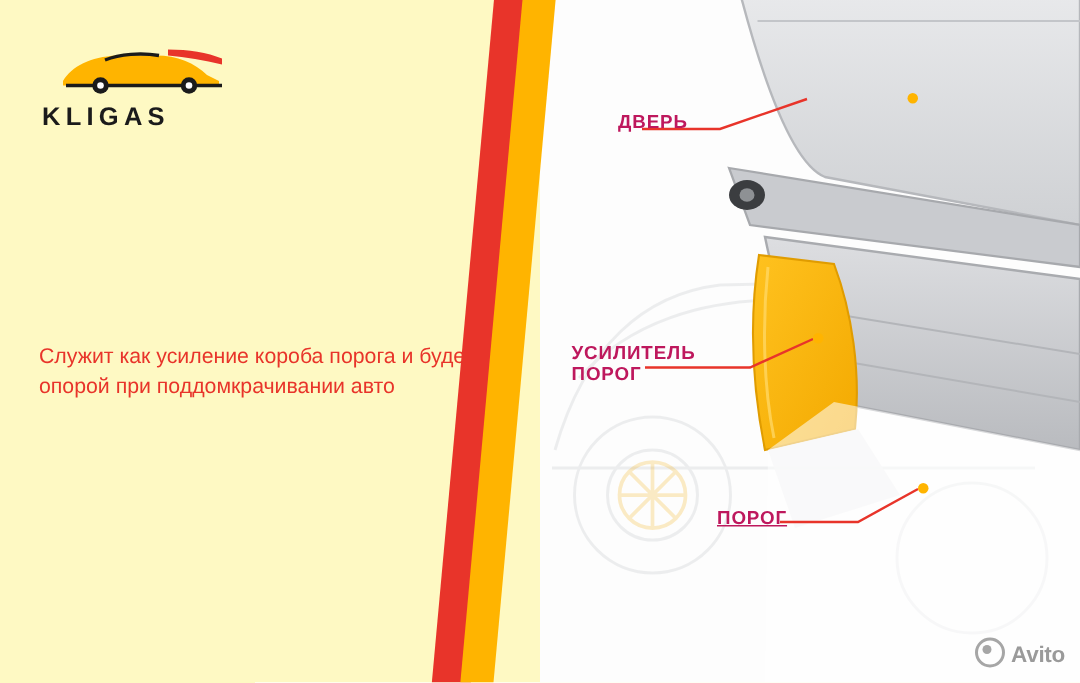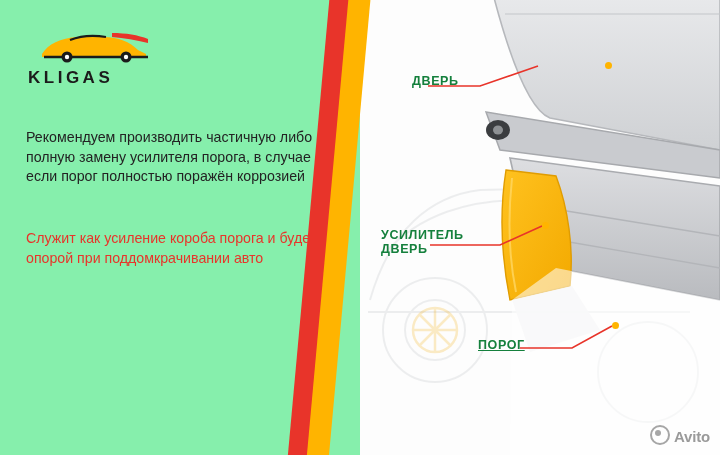--- a/index.html
+++ b/index.html
@@ -16,21 +16,21 @@
     height: 455px;
     overflow: hidden;
     background: #ffffff;
   }
   
   .left-panel {
     position: absolute;
     left: 0; top: 0;
     width: 360px;
     height: 455px;
-    background: #86efac;
+    background: #fef9c3;
     z-index: 2;
   }
   
   .logo-block {
     position: absolute;
     left: 26px;
     top: 24px;
     width: 150px;
     height: 70px;
   }
@@ -100,21 +100,21 @@
   }
   .photo-bg {
     position: absolute;
     inset: 0;
     background: #fdfdfd;
   }
 
   
   .callout {
     position: absolute;
-    color: #15803d;
+    color: #be185d;
     font-size: 12.5px;
     font-weight: bold;
     letter-spacing: 0.6px;
     line-height: 14px;
     z-index: 6;
     white-space: pre-line;
   }
   #callout-door { left: 412px; top: 74px; }
   #callout-reinf { left: 381px; top: 228px; }
   #callout-sill { left: 478px; top: 338px; text-decoration: underline; }
@@ -223,21 +223,21 @@
     </svg>
 
   </div>
 
   <div class="dot" style="left:605px; top:62px;"></div>
   <div class="dot" style="left:542px; top:222px;"></div>
   <div class="dot" style="left:612px; top:322px;"></div>
 
   <div class="callout" id="callout-door">ДВЕРЬ</div>
   <div class="callout" id="callout-reinf">УСИЛИТЕЛЬ
-ДВЕРЬ</div>
+ПОРОГ</div>
   <div class="callout" id="callout-sill">ПОРОГ</div>
 
   <div class="stripe stripe-red"></div>
   <div class="stripe stripe-yellow"></div>
 
   <div class="left-panel">
 
     <div class="logo-block">
       <svg class="logo-mark" viewBox="0 0 120 40">
         <path d="M8 30 C 14 20, 26 14, 44 13 L 70 13 C 84 13, 96 18, 104 26 L 112 30 L 112 33 L 8 33 Z" fill="#ffb400"></path>
@@ -246,21 +246,20 @@
         <path d="M10 33 L 114 33" stroke="#1b1b1b" stroke-width="2.4" fill="none"></path>
         <path d="M78 9 C 92 9, 104 11, 114 15 L 114 19 C 102 16, 90 14, 78 13 Z" fill="#e8342a"></path>
         <circle cx="33" cy="33" r="5.5" fill="#1b1b1b"></circle>
         <circle cx="33" cy="33" r="2.2" fill="#ffffff"></circle>
         <circle cx="92" cy="33" r="5.5" fill="#1b1b1b"></circle>
         <circle cx="92" cy="33" r="2.2" fill="#ffffff"></circle>
       </svg>
       <div class="logo-text">KLIGAS</div>
     </div>
 
-    <div class="para dark" id="para1">Рекомендуем производить частичную либо полную замену усилителя порога, в случае если порог полностью поражён коррозией</div>
 
     <div class="para red" id="para2">Служит как усиление короба порога и будет опорой при поддомкрачивании авто</div>
 
   </div>
 
   <div class="watermark">
     <div class="wm-circle"></div>
     <div class="wm-text">Avito</div>
   </div>
 

